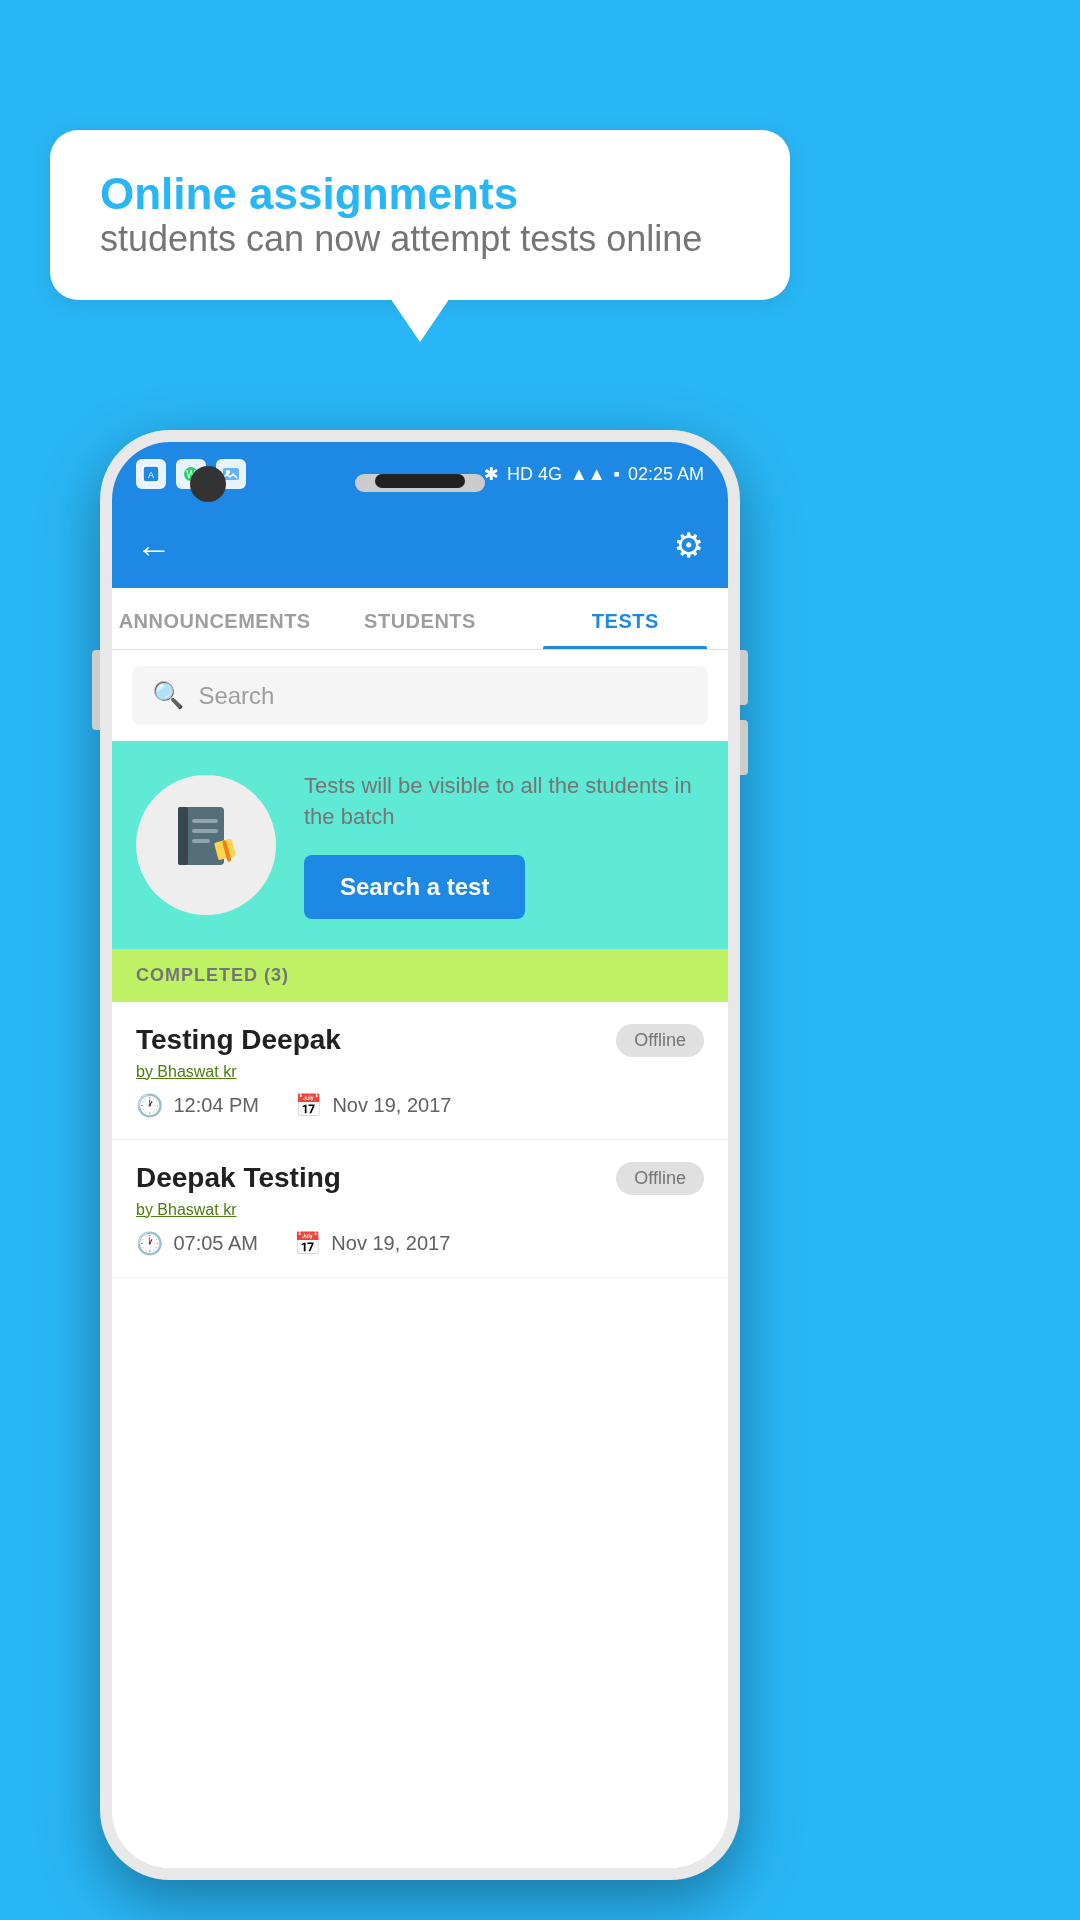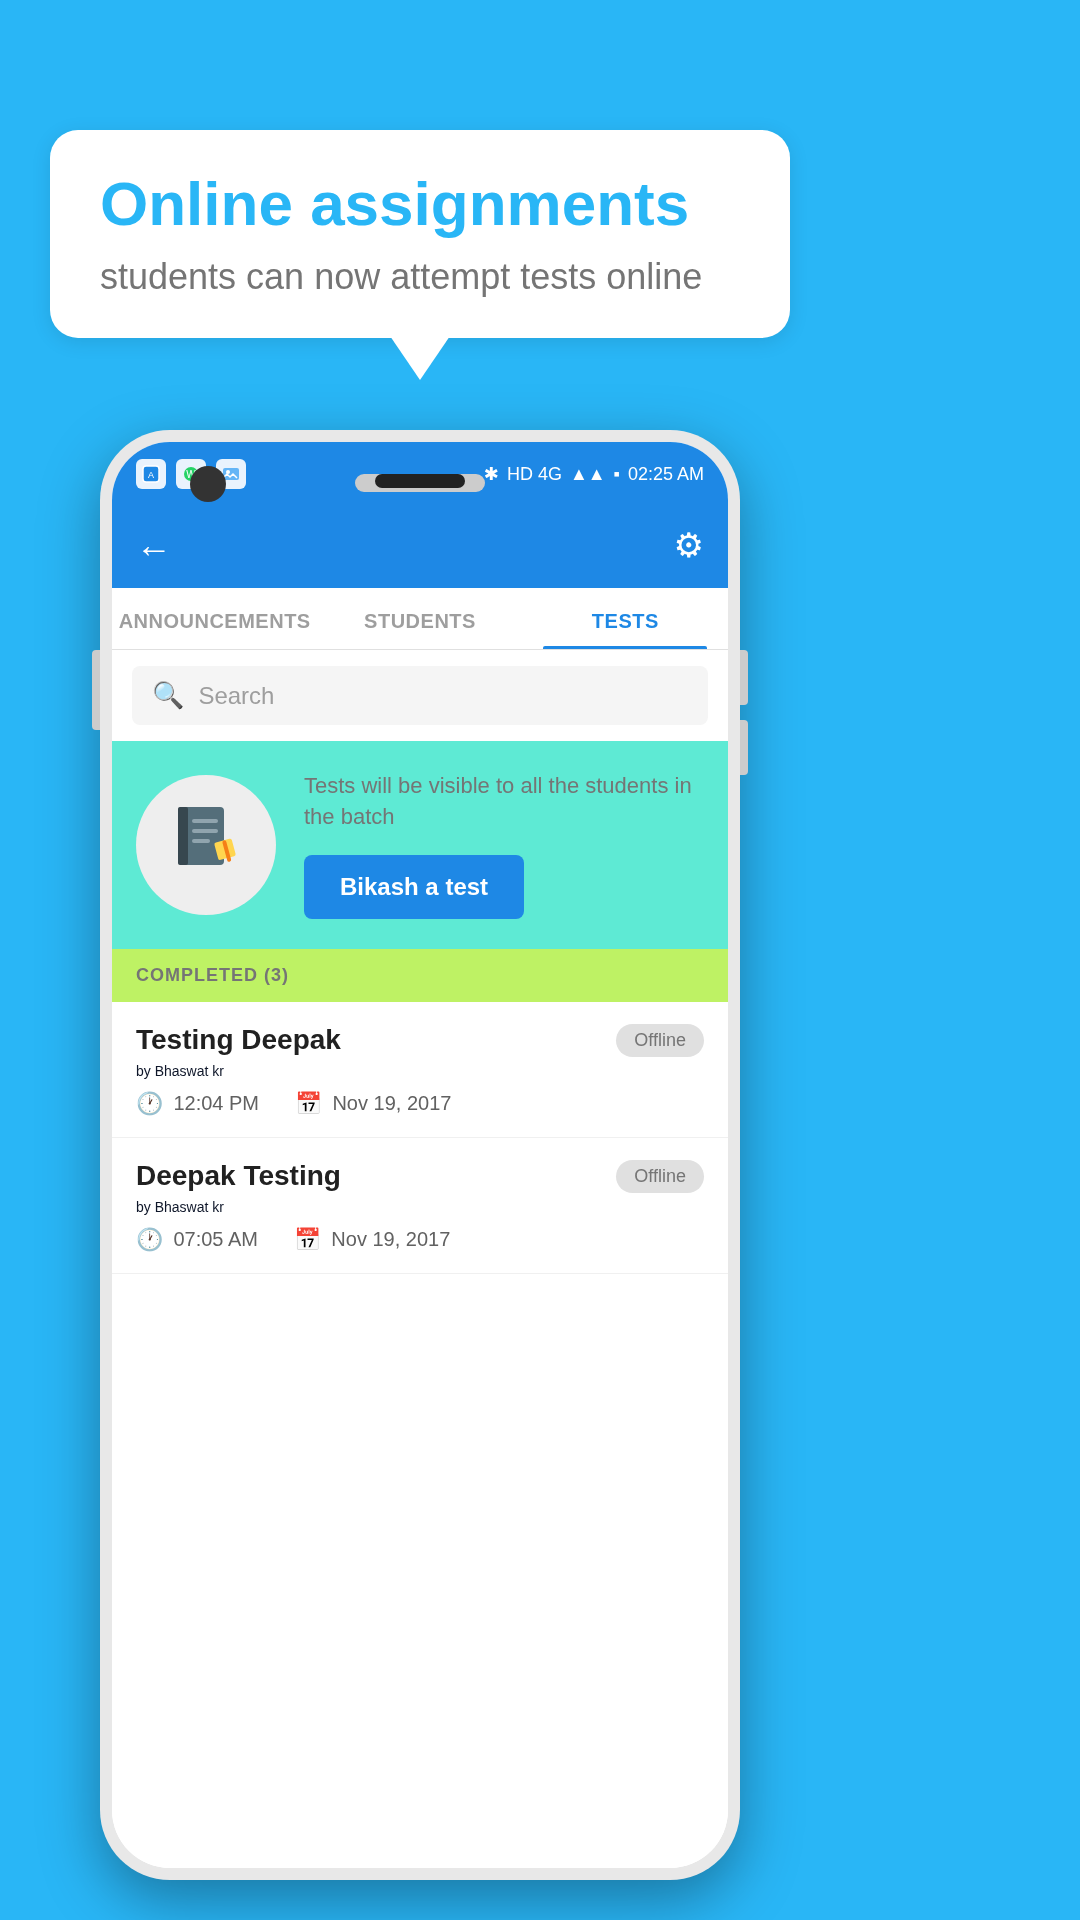--- a/index.html
+++ b/index.html
@@ -33,25 +33,24 @@
       left: 50%;
       transform: translateX(-50%);
       width: 0;
       height: 0;
       border-left: 30px solid transparent;
       border-right: 30px solid transparent;
       border-top: 44px solid white;
     }
 
     .bubble-title {
-      font-size: 62px;
+      font-size: 44px;
       font-weight: 700;
       color: #29b6f6;
       line-height: 1.1;
-      margin-bottom: 18px;
     }
 
     .bubble-subtitle {
       font-size: 36px;
       color: #757575;
       font-weight: 400;
     }
 
     
     .phone-frame {
@@ -364,23 +363,24 @@
     .test-badge {
       background: #e0e0e0;
       color: #757575;
       border-radius: 20px;
       padding: 6px 18px;
       font-size: 18px;
       font-weight: 500;
     }
 
     .test-by {
-      font-size: 14px;
-      color: #0f172a;
+      font-size: 16px;
+      color: #4d7c0f;
       margin-bottom: 12px;
+      text-decoration: underline;
     }
 
     .test-meta {
       display: flex;
       gap: 36px;
       align-items: center;
     }
 
     .test-meta-item {
       display: flex;
@@ -473,21 +473,21 @@
               <rect x="22" y="18" width="26" height="4" rx="2" fill="#90a4ae"></rect>
               <rect x="22" y="28" width="26" height="4" rx="2" fill="#90a4ae"></rect>
               <rect x="22" y="38" width="18" height="4" rx="2" fill="#90a4ae"></rect>
               <rect x="44" y="42" width="18" height="18" rx="2" fill="#ffd54f" transform="rotate(-15 44 42)"></rect>
               <rect x="52" y="40" width="4" height="22" rx="2" fill="#f57f17" transform="rotate(-15 52 40)"></rect>
             </svg>
           </span>
         </div>
         <div class="assign-right">
           <div class="assign-description">Tests will be visible to all the students in the batch</div>
-          <button class="assign-button">Bikash a test</button>
+          <button class="assign-button">Search a test</button>
         </div>
       </div>
 
       <div class="section-header">COMPLETED (3)</div>
 
       <div class="test-item">
         <div class="test-item-top">
           <span class="test-name">Testing Deepak</span>
           <span class="test-badge">Offline</span>
         </div>

